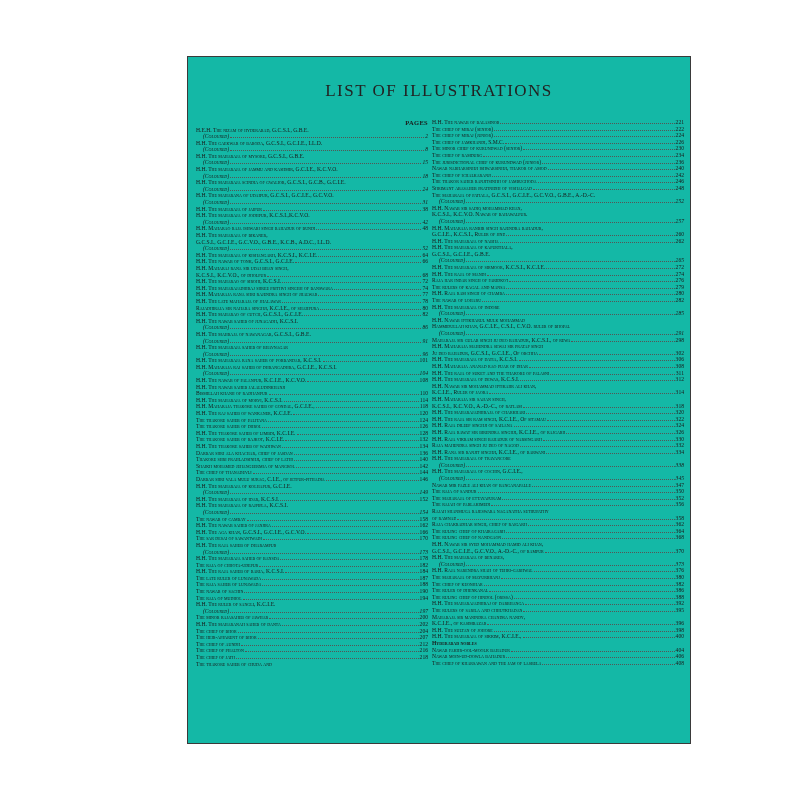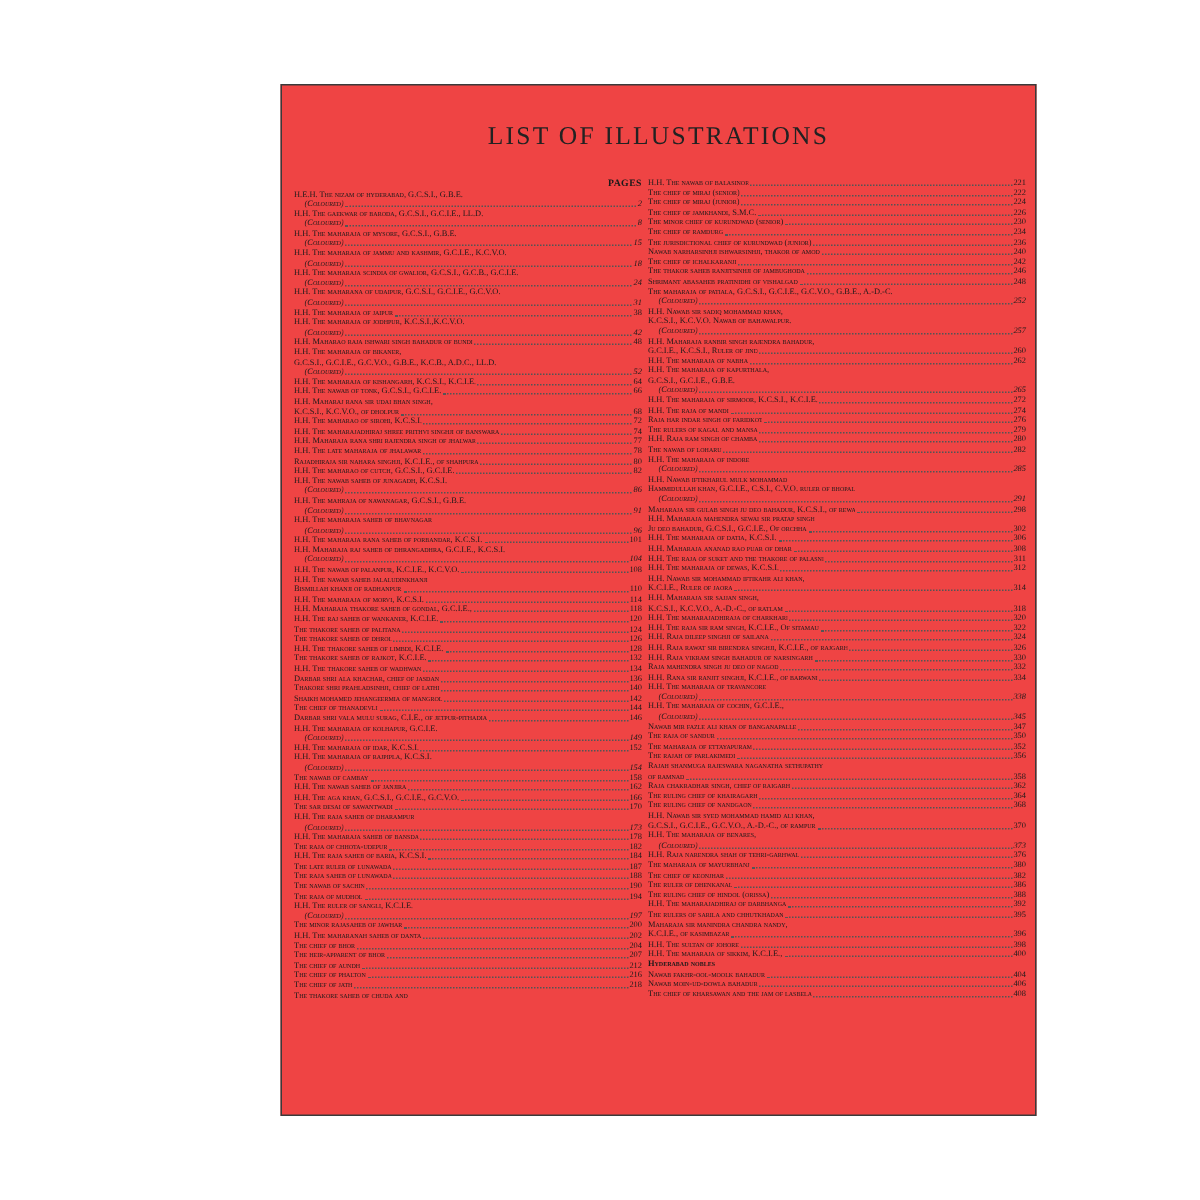--- a/index.html
+++ b/index.html
@@ -1,19 +1,19 @@
 <!DOCTYPE html>
 <html><head>
 <meta charset="utf-8">
 <style>
   html, body { margin:0; padding:0; background:#ffffff; }
   body { width:800px; height:800px; position:relative; overflow:hidden; font-family:"Liberation Serif", "DejaVu Serif", serif; color:#1a1a1a; }
   .page-frame {
     position:absolute; left:187px; top:56px; width:504px; height:688px;
-    border:1.5px solid #3a3a3a; box-sizing:border-box; background:#ef4444;
+    border:1.5px solid #3a3a3a; box-sizing:border-box; background:#14b8a6;
   }
   .title {
     position:absolute; left:0; right:0; top:24px; text-align:center;
     font-size:17px; letter-spacing:1.5px; color:#222;
   }
   .col {
     position:absolute; top:62px;
   }
   .col-left { left:8px; width:232px; }
   .col-right { left:244px; width:252px; }

